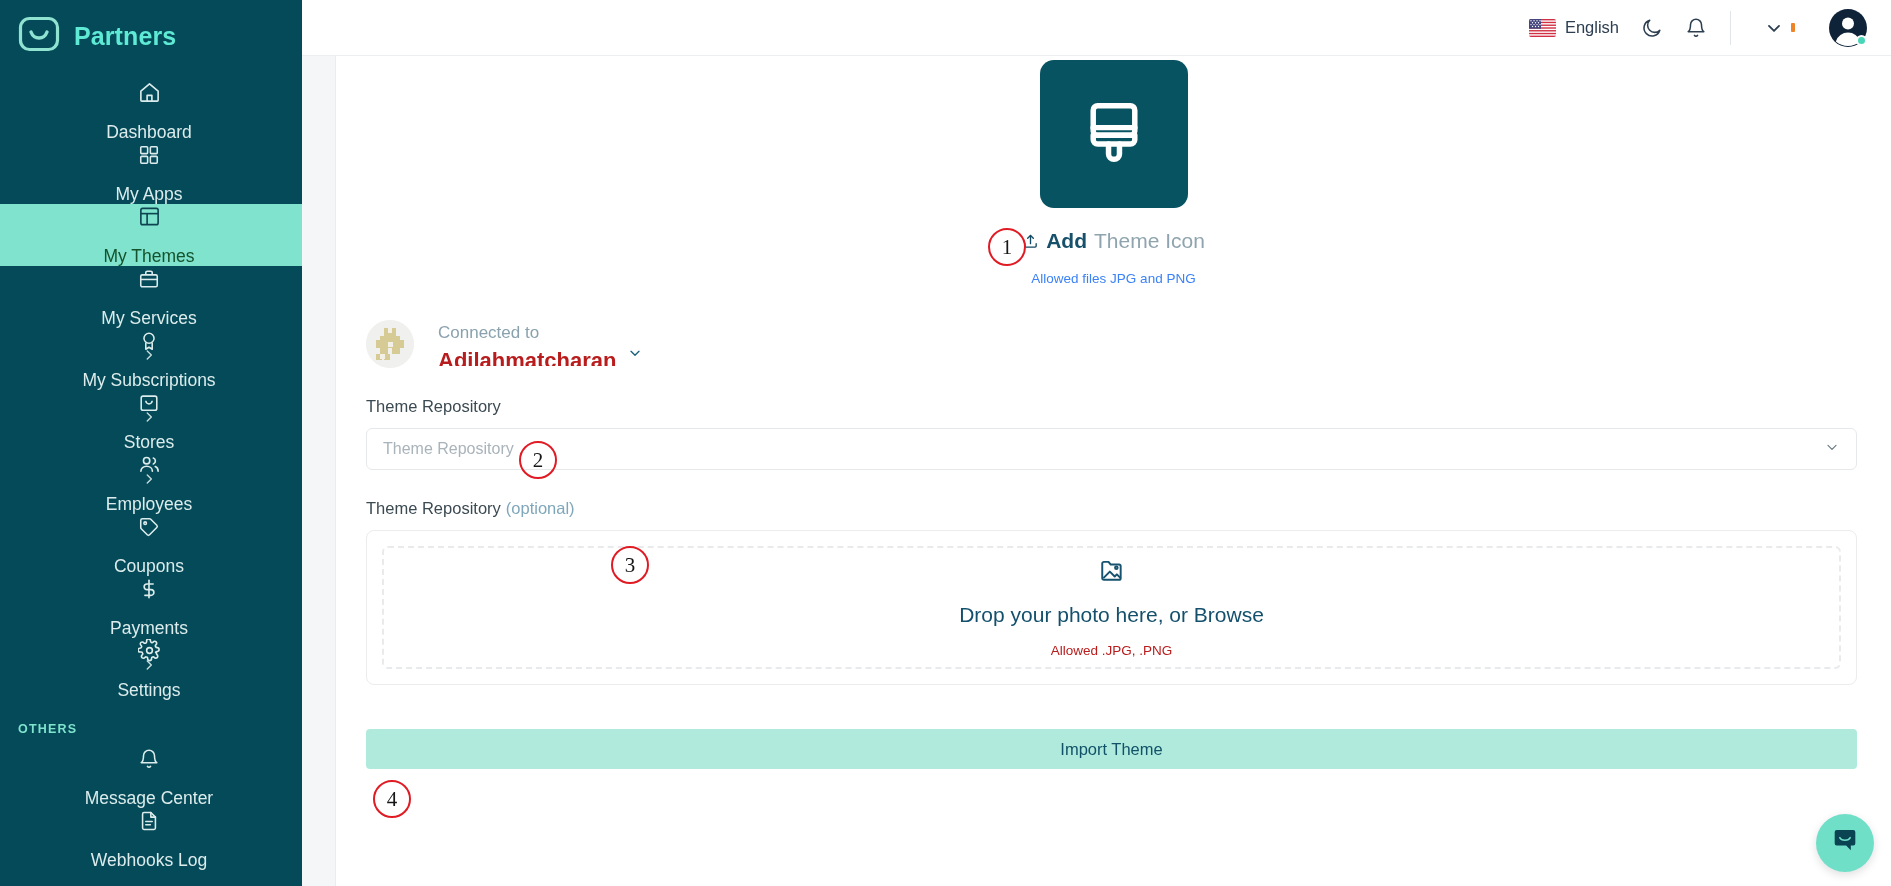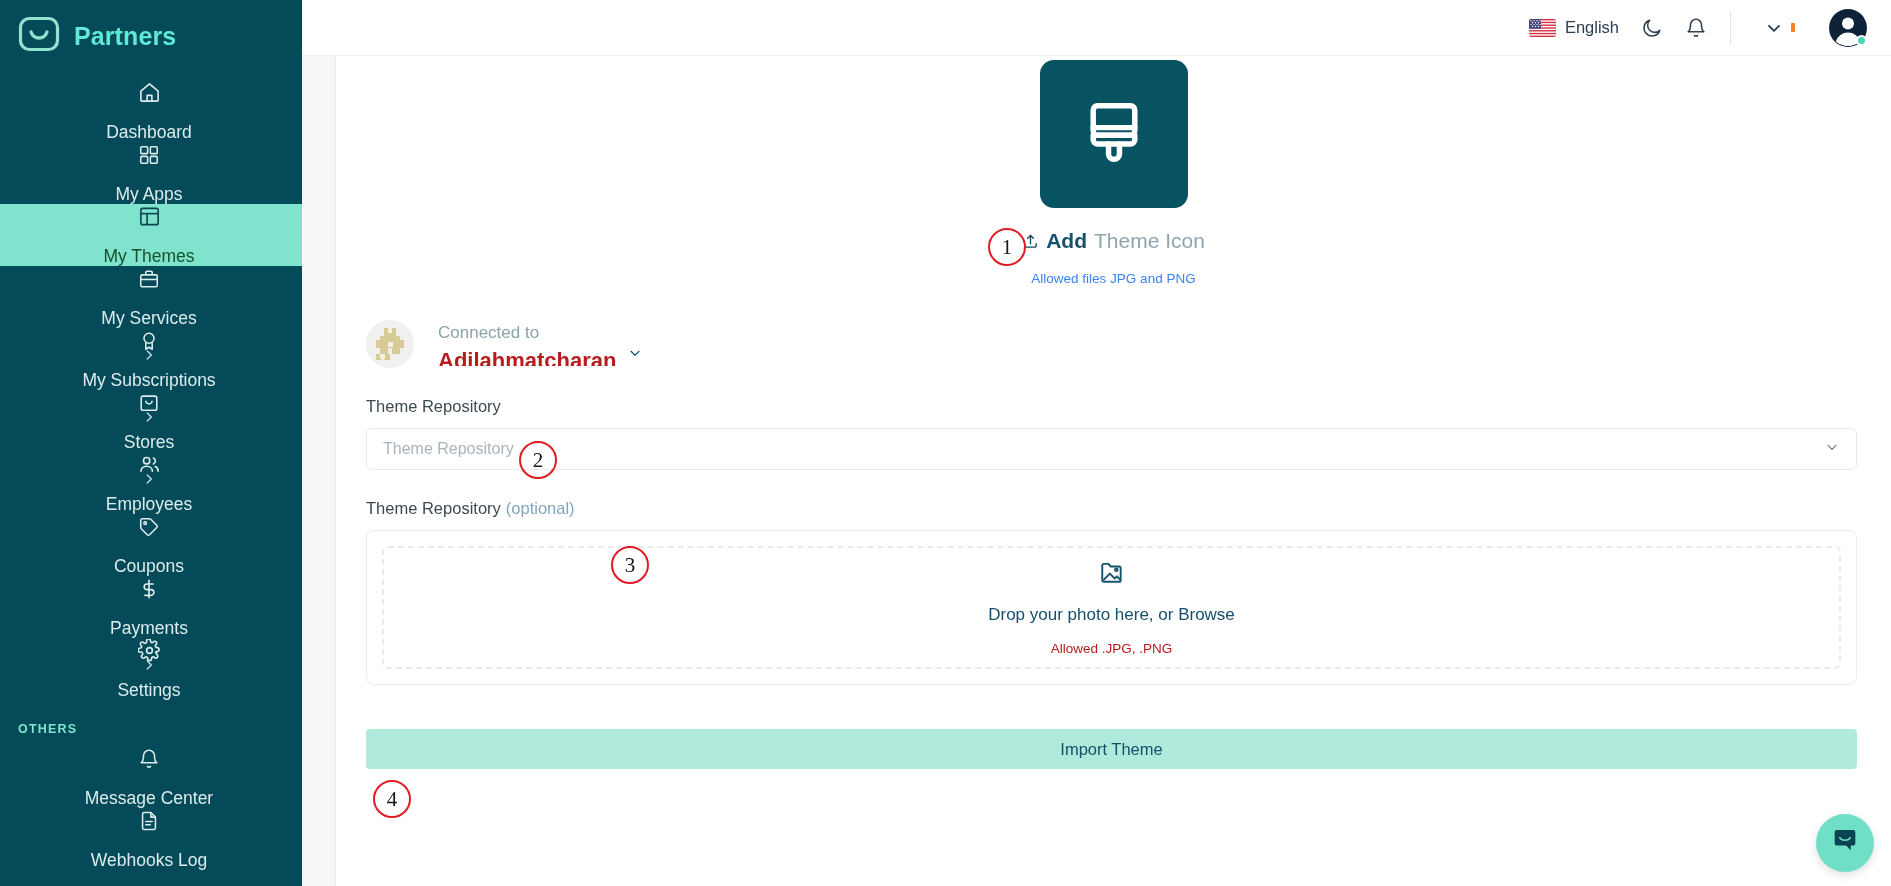--- a/index.html
+++ b/index.html
@@ -124,21 +124,21 @@
     margin-top: 12px; width: 100%; height: 155px;
     border: 1px solid #ececec; border-radius: 8px; background: #fff;
     padding: 15px;
   }
   .dropzone-inner {
     width: 100%; height: 100%;
     border: 2px dashed #e8eaec; border-radius: 6px;
     display: flex; flex-direction: column; align-items: center; justify-content: center;
   }
   .dz-icon { color: #17536e; margin-bottom: 16px; }
-  .dz-main { font-size: 17px; color: #14506c; }
+  .dz-main { font-size: 21px; color: #14506c; }
   .dz-sub { font-size: 13.5px; color: #b91c1c; margin-top: 16px; }
 
   .import-btn {
     margin: 44px 0 0 30px; margin-right: 34px;
     height: 40px; width: calc(100% - 64px);
     background: #B0EADC; border: none; border-radius: 4px;
     color: #115268; font-size: 16.5px;
     display: flex; align-items: center; justify-content: center;
     cursor: pointer;
   }

